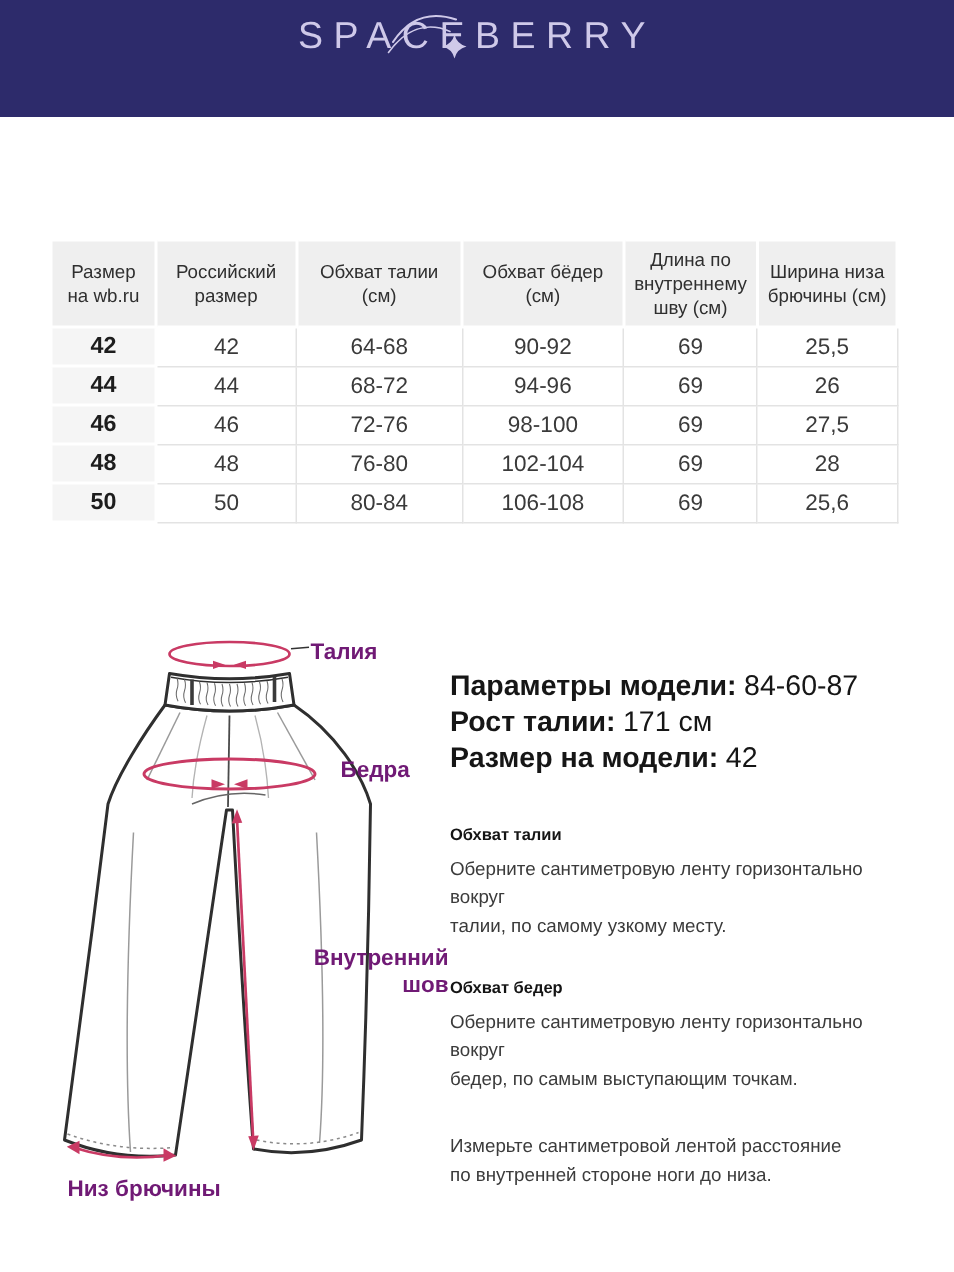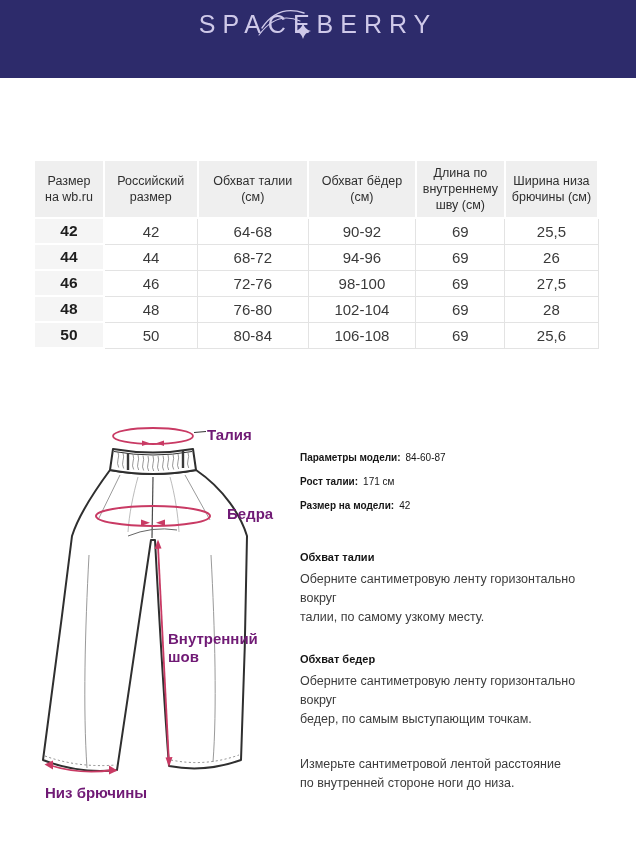--- a/index.html
+++ b/index.html
@@ -26,26 +26,26 @@
   .col-1{width:12.4%}.col-2{width:16.6%}.col-3{width:19.6%}
   .col-4{width:19.1%}.col-5{width:15.8%}.col-6{width:16.5%}
 
   
   .diagram { position:absolute; left:25px; top:420px; width:270px; height:400px; }
   .diagram svg { position:absolute; left:0; top:0; }
   .diag-label { position:absolute; font-size:15px; font-weight:600; color:#701a75;
     line-height:18px; white-space:pre-line; }
   .lbl-waist  { left:182px; top:6px; }
   .lbl-hips   { left:202px; top:85px; }
-  .lbl-inseam { left:143px; top:210px; width:110px; }
+  .lbl-inseam { left:164px; top:210px; width:110px;text-align:right; }
   .lbl-hem    { left:20px;  top:364px; }
 
   
   .info-col { position:absolute; left:300px; top:446px; width:315px; }
-  .model-line { font-size:10px; line-height:24px; color:#161616; }
+  .model-line { font-size:19px; line-height:24px; color:#161616; }
   .model-line .lab { font-weight:700; }
   .model-line .val { margin-left:5px; font-weight:400; }
   .measure-block { margin-top:26px; }
   .measure-block.first { margin-top:33px; }
   .measure-title { font-size:11px; font-weight:700; color:#141414; }
   .measure-desc { margin-top:7px; font-size:12.5px; line-height:19px; color:#3b3b3b;
     white-space:pre-line; }
 </style>
 </head>
 <body>

